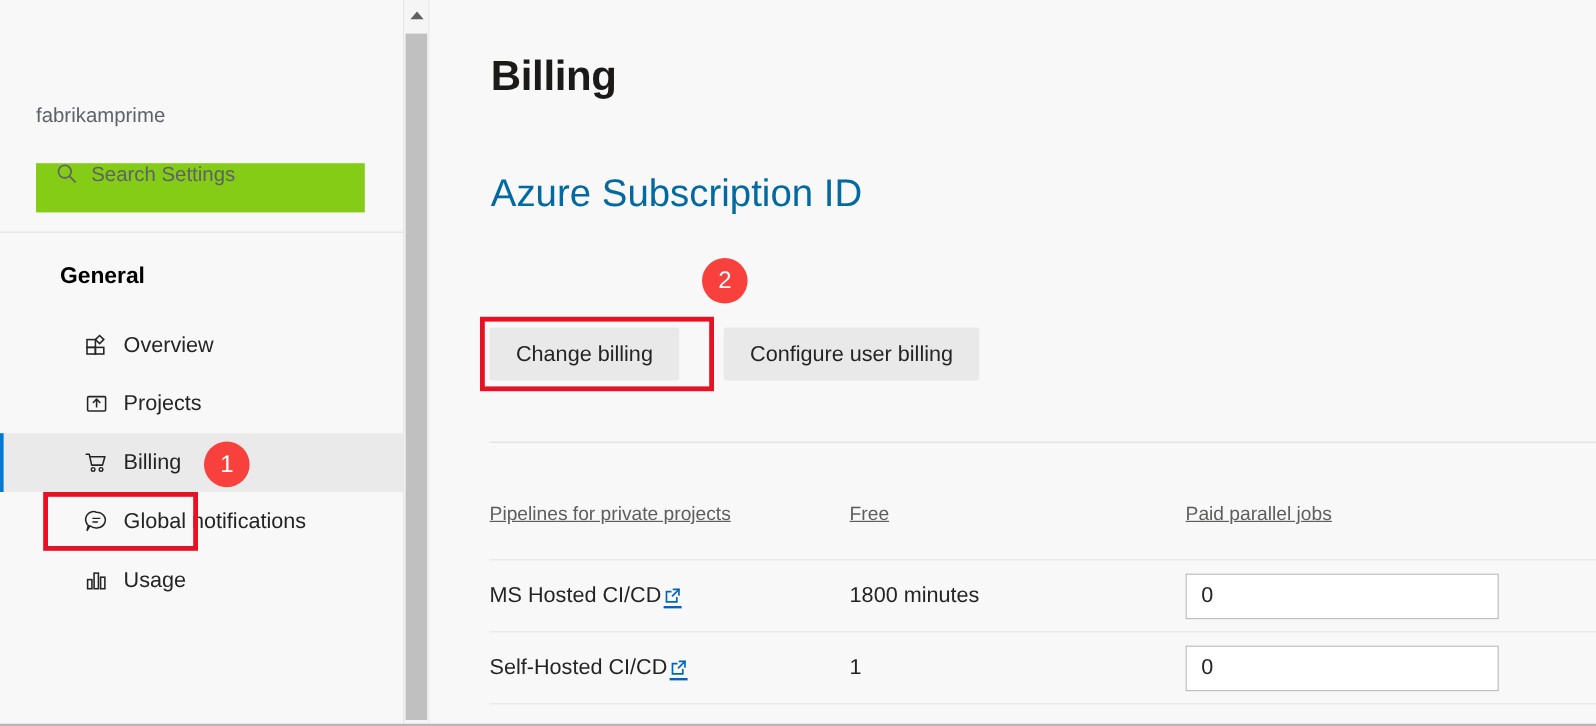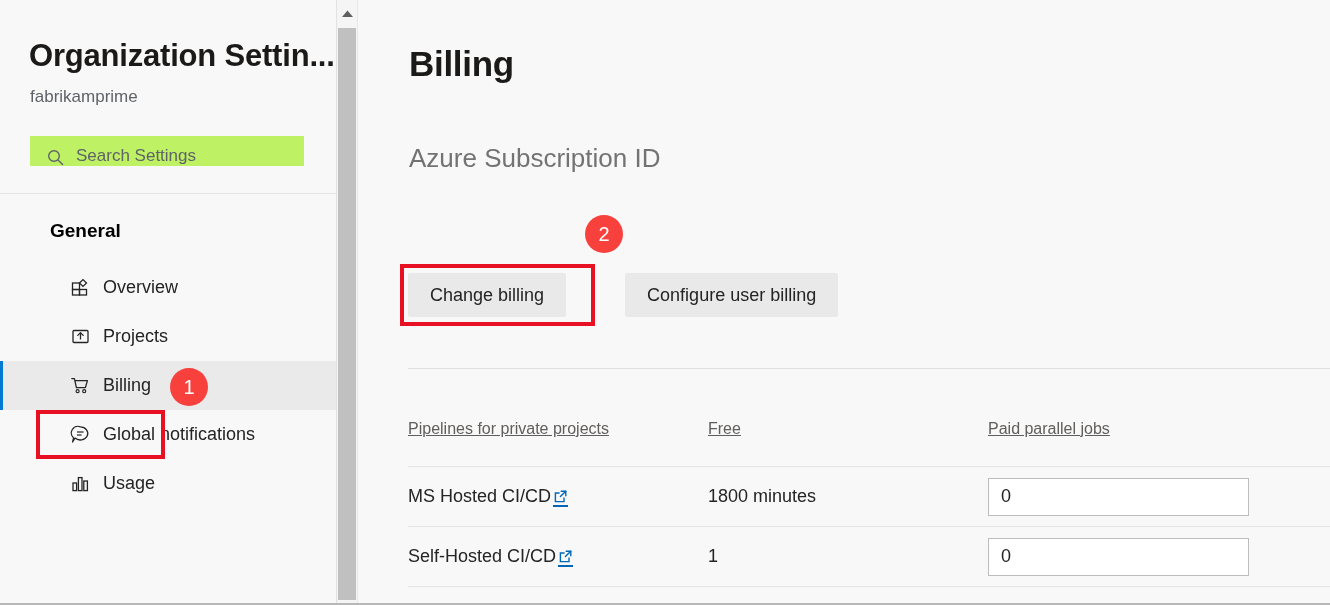--- a/index.html
+++ b/index.html
@@ -49,24 +49,24 @@
     top: 87px;
     font-size: 17px;
     color: #5f6368;
     white-space: nowrap;
   }
   #search-box {
     position: absolute;
     left: 30px;
     top: 136px;
     width: 274px;
-    height: 30px;
-    background: #bef264;
+    height: 41px;
+    background: #84cc16;
     display: flex;
-    align-items: flex-end;
+    align-items: flex-start;
     box-sizing: border-box;
   }
   #search-box .mag {
     margin-left: 17px;
     margin-right: 12px;
     display: block;
     line-height: 0;
   }
   #search-input {
     border: none;
@@ -187,22 +187,22 @@
     top: 44px;
     font-size: 35px;
     font-weight: bold;
     color: #1b1a19;
     letter-spacing: -0.3px;
   }
   #section-title {
     position: absolute;
     left: 51px;
     top: 143px;
-    font-size: 26px;
-    color: #737373;
+    font-size: 32px;
+    color: #0369a1;
     font-weight: normal;
   }
 
   #btn-row {
     position: absolute;
     left: 50px;
     top: 273px;
     display: flex;
     align-items: flex-end;
   }
@@ -212,21 +212,21 @@
     border: none;
     border-radius: 2px;
     font-family: "Liberation Sans", sans-serif;
     font-size: 18px;
     color: #242424;
     padding: 0 22px;
     cursor: pointer;
     white-space: nowrap;
   }
   #btn-change-billing { margin-right: 0; }
-  #btn-configure { margin-left: 59px; }
+  #btn-configure { margin-left: 37px; }
 
   #content-divider {
     position: absolute;
     left: 50px;
     top: 368px;
     width: 925px;
     height: 1px;
     background: #e0e0e0;
   }
 
@@ -322,21 +322,20 @@
   #anno-badge-1 { left: 170px; top: 368px; }
   #anno-badge-2 { left: 585px; top: 215px; }
 </style>
 </head>
 <body>
 
 <div id="app">
 
   <div id="sidebar">
 
-    <div id="org-title">Organization Settin...</div>
     <div id="org-sub">fabrikamprime</div>
 
     <div id="search-box">
       <span class="mag">
         <svg width="17" height="17" viewBox="0 0 17 17">
           <circle cx="7" cy="7" r="5.3" fill="none" stroke="#5f6368" stroke-width="1.4"></circle>
           <line x1="11" y1="11" x2="15.6" y2="15.6" stroke="#5f6368" stroke-width="1.4" stroke-linecap="round"></line>
         </svg>
       </span>
       <input id="search-input" type="text" placeholder="Search Settings" style="">

